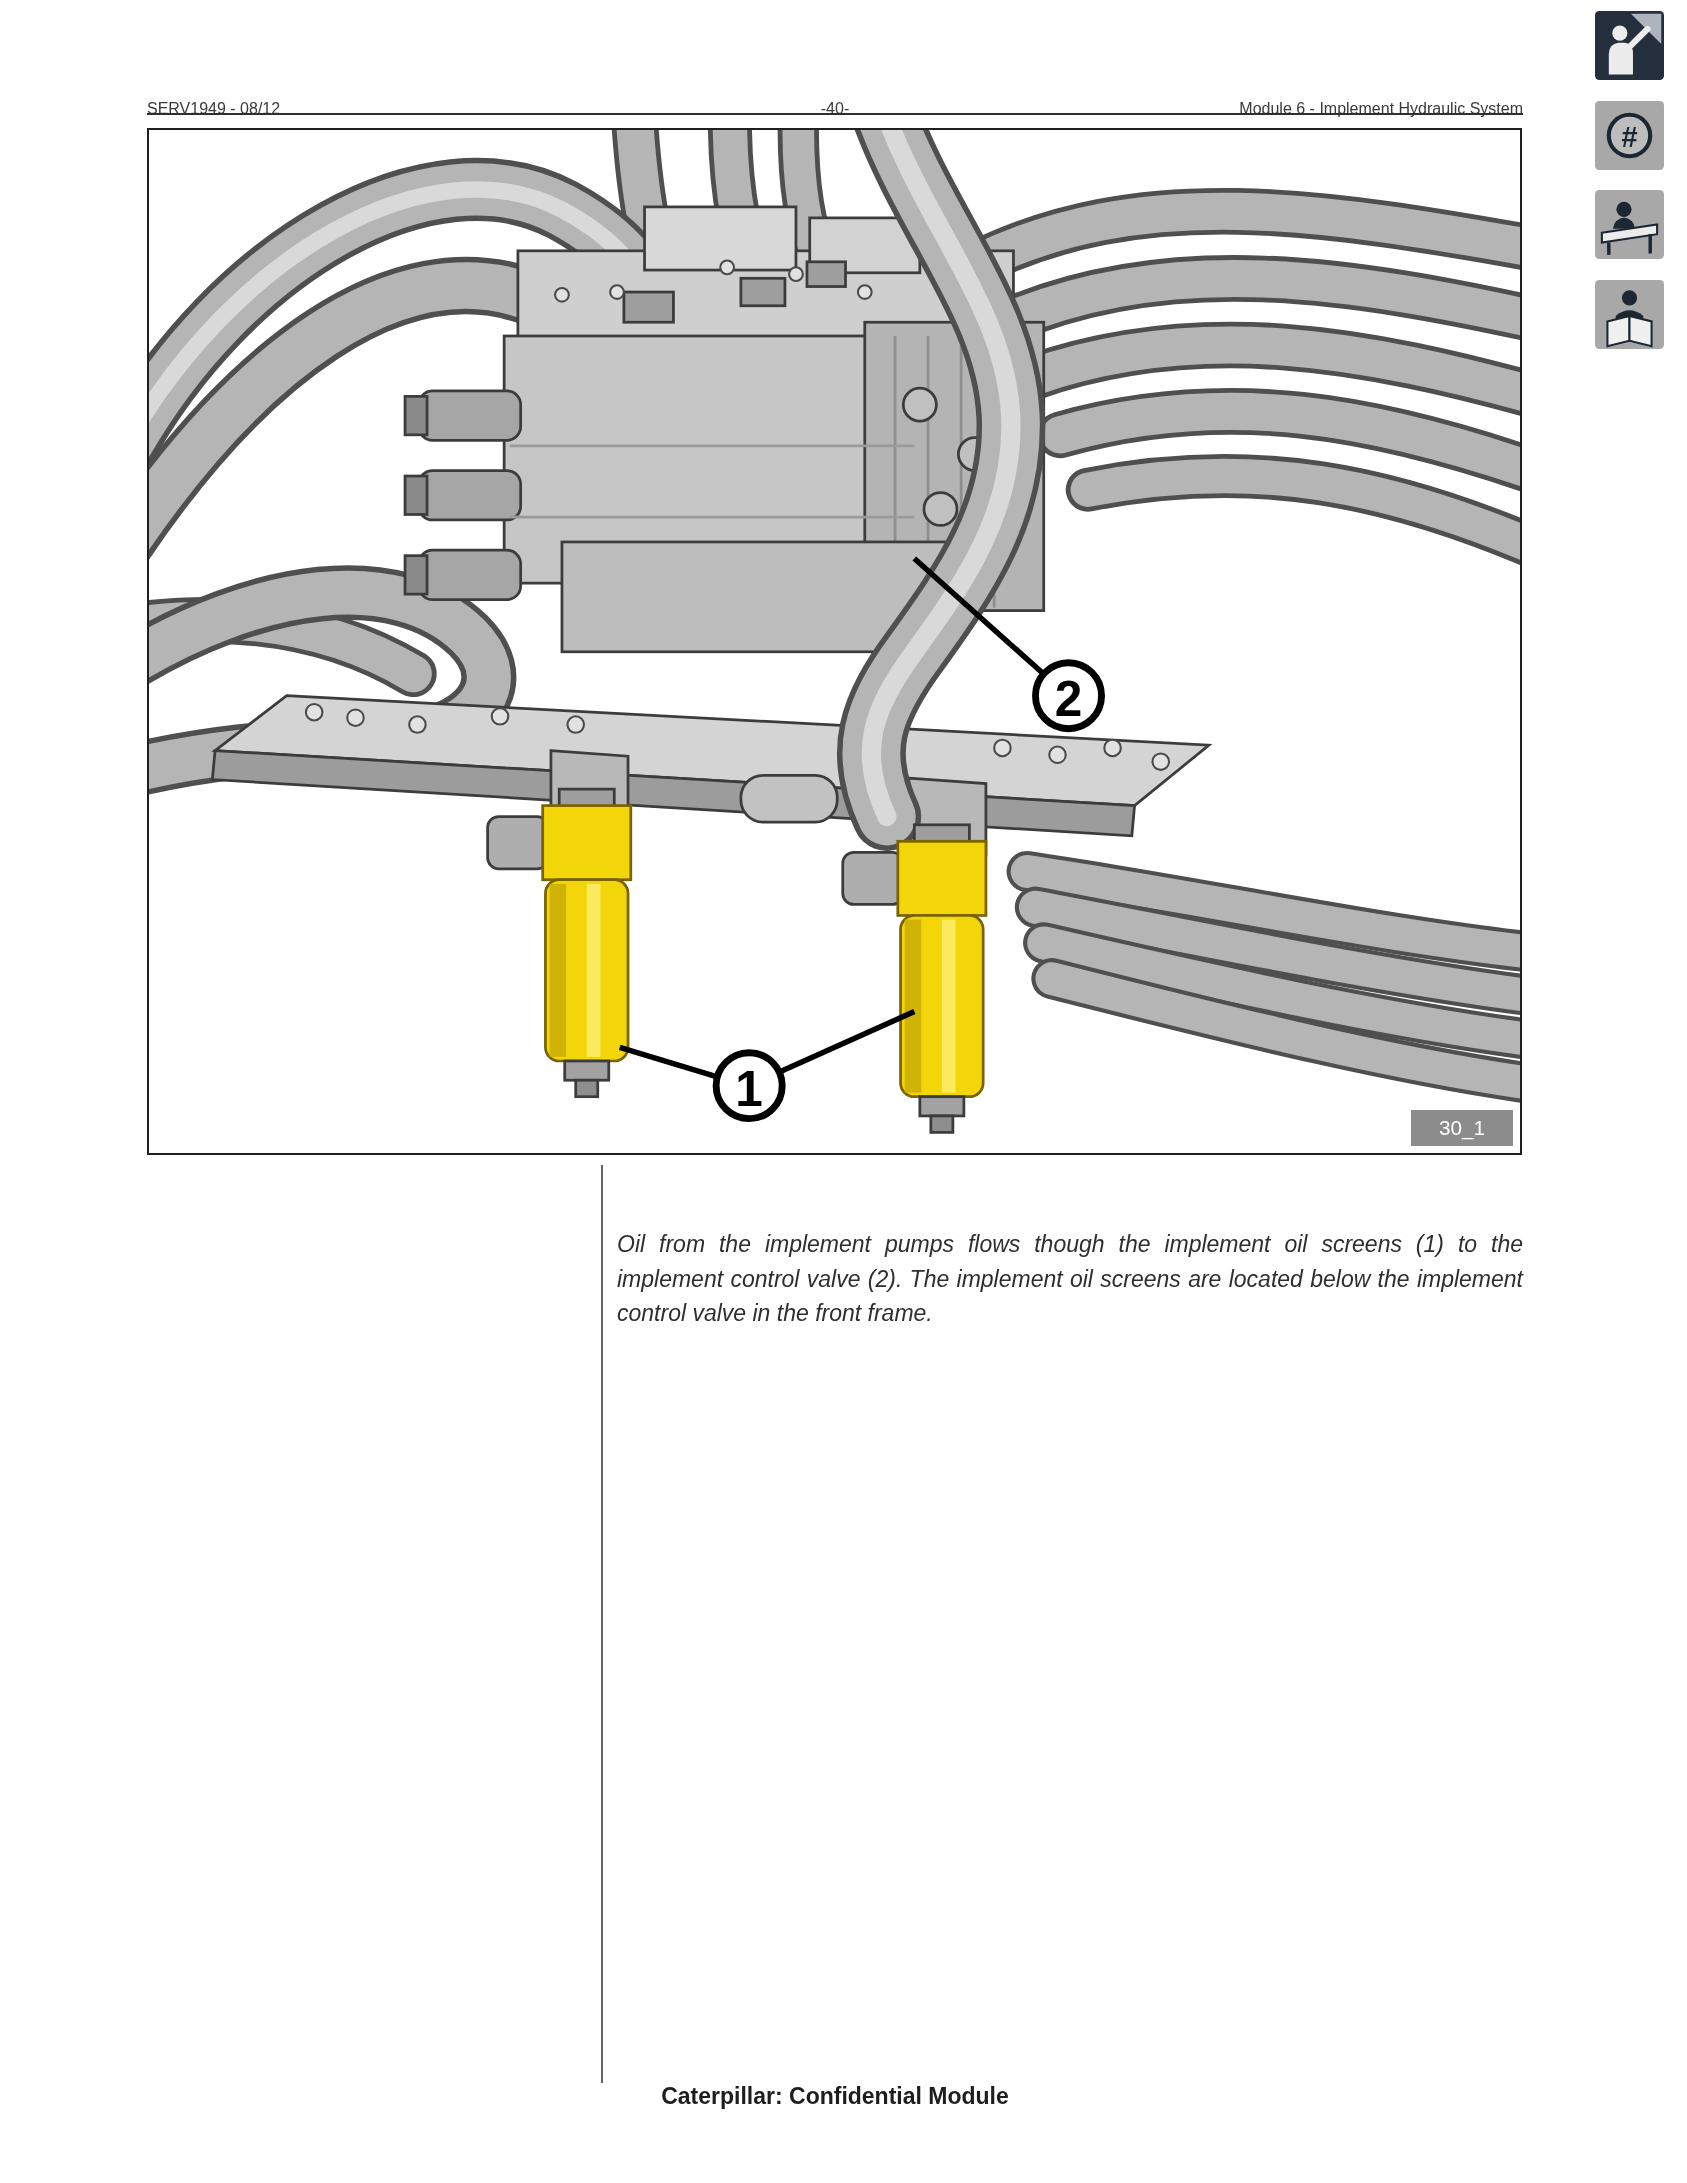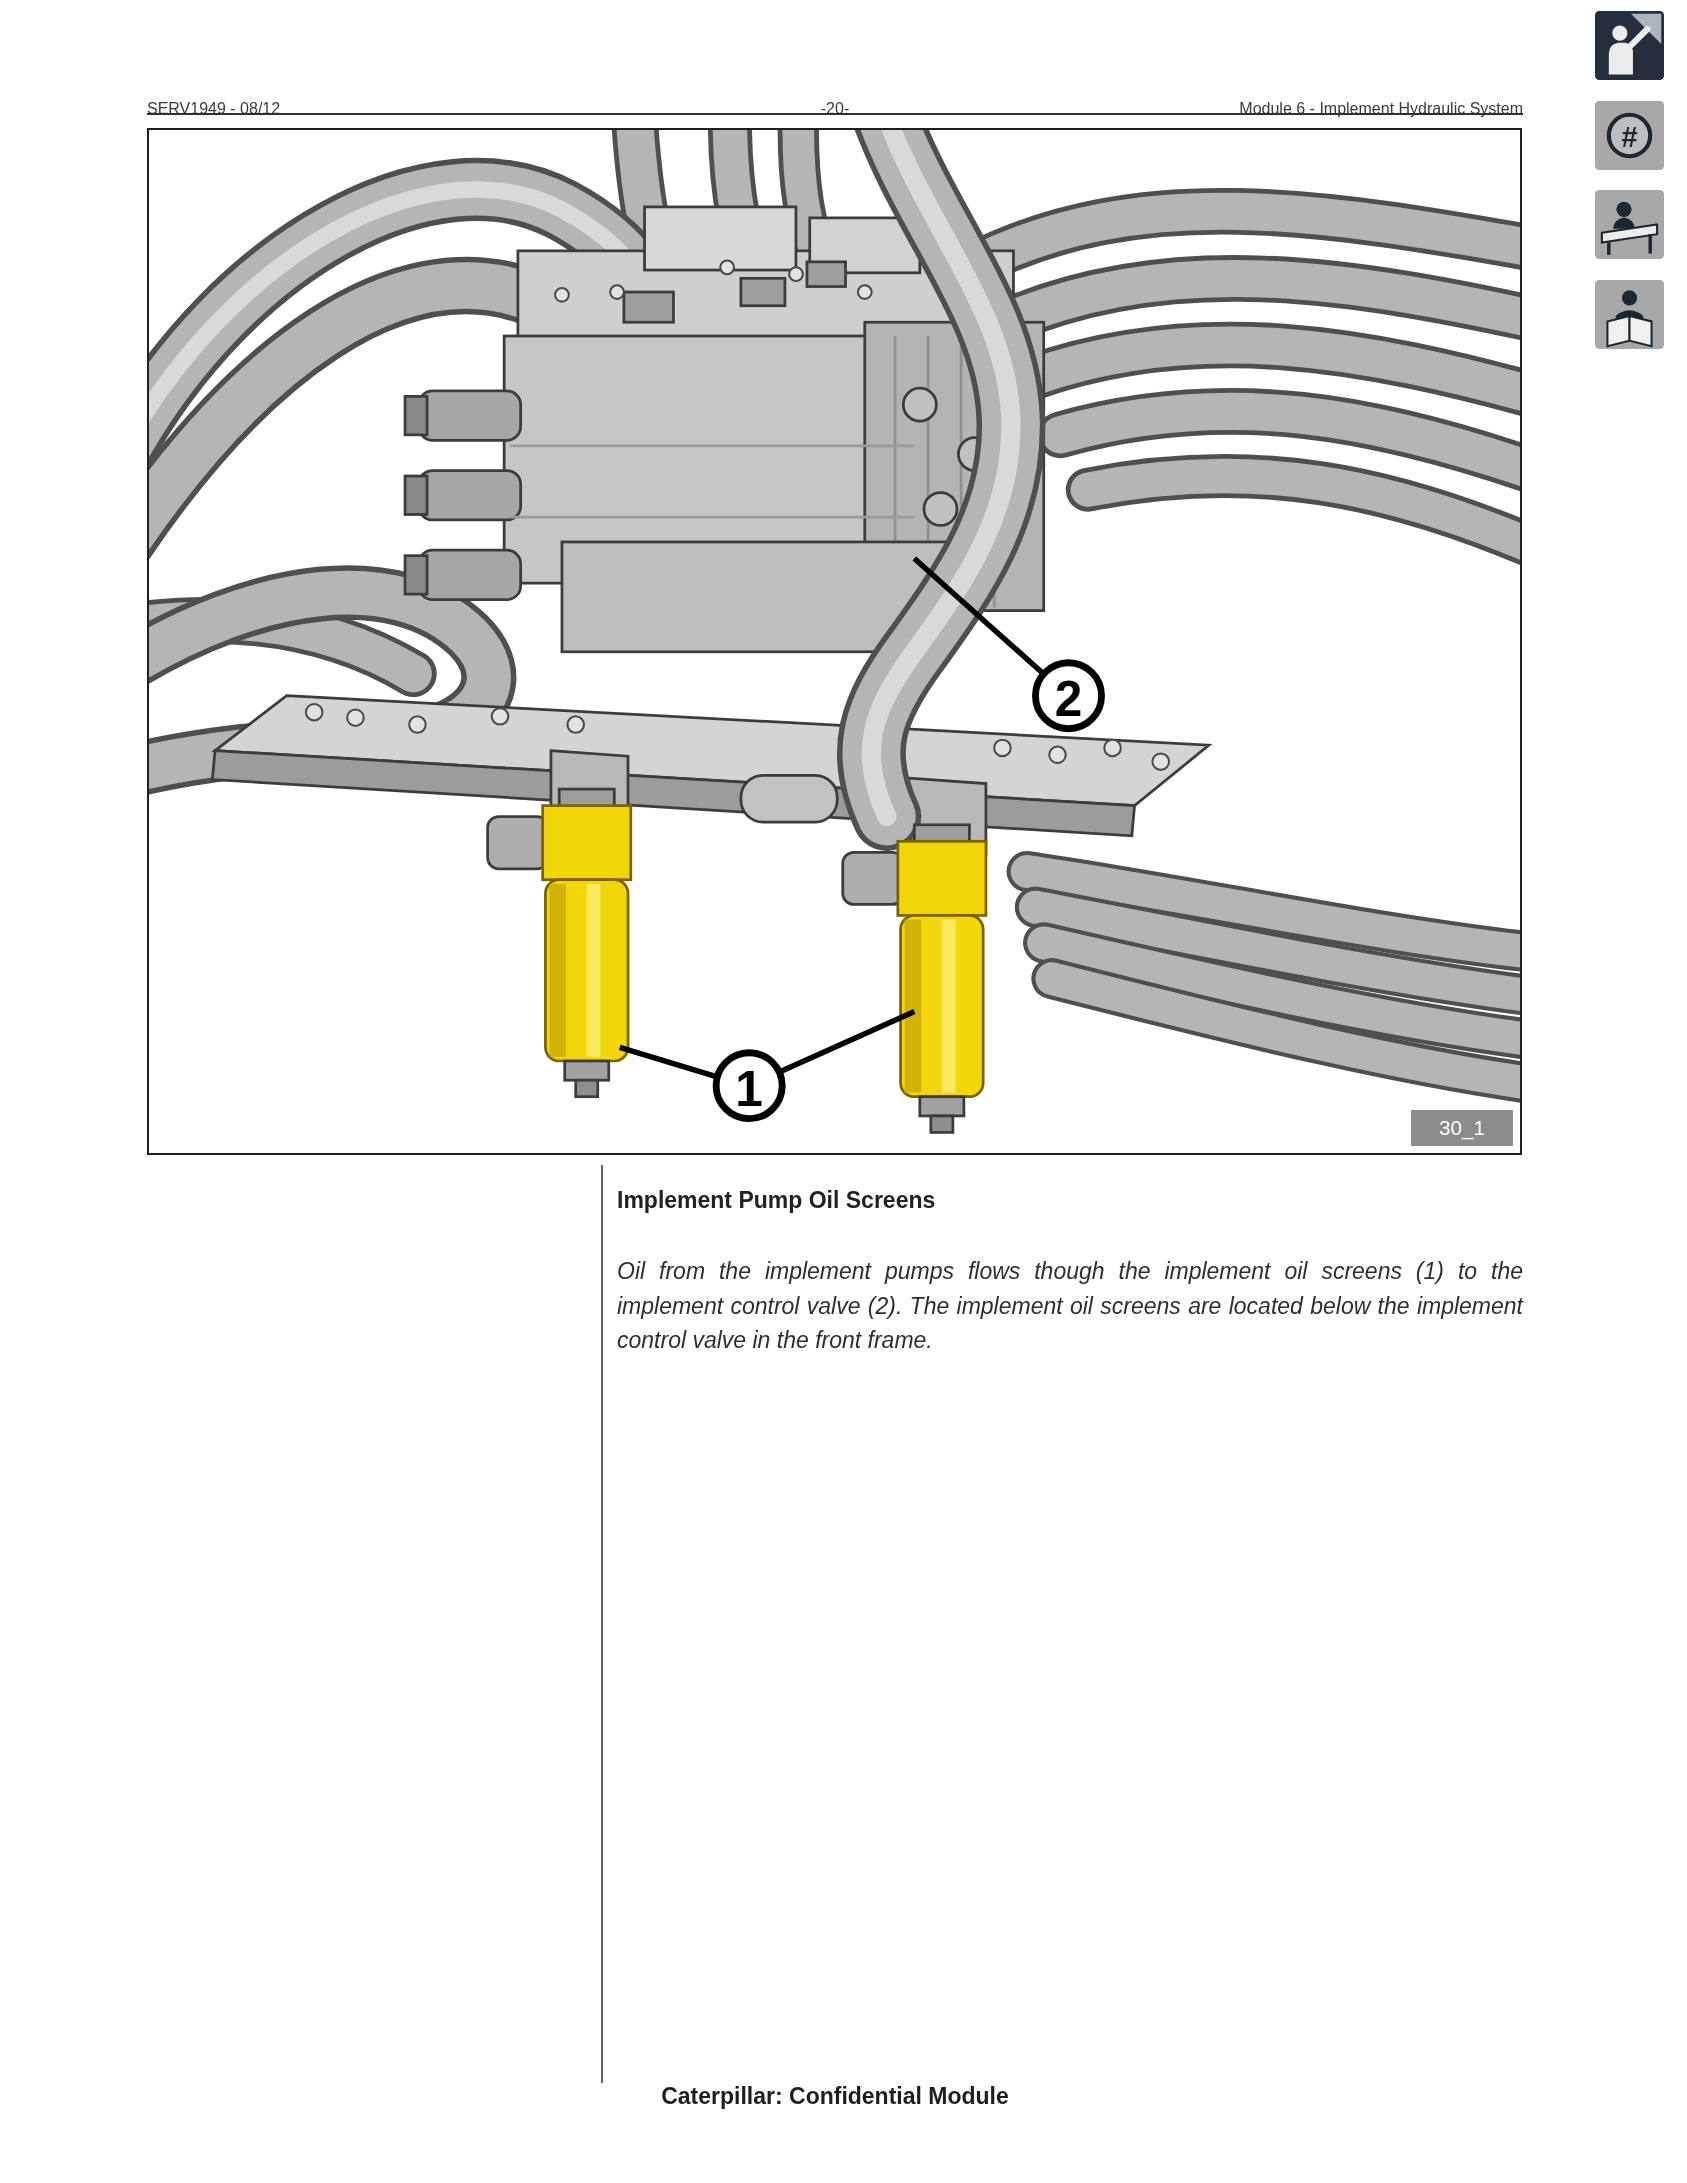--- a/index.html
+++ b/index.html
@@ -61,21 +61,21 @@
   .callout-circle{fill:#fff;stroke:#000;stroke-width:5;}
   .callout-num{font-family:"Liberation Sans",sans-serif;font-size:36px;font-weight:700;fill:#000;}
 </style>
 </head>
 <body>
 
 <div class="page">
 
   <div class="header">
     <span class="hl">SERV1949 - 08/12</span>
-    <span class="hc">-20-</span>
+    <span class="hc">-40-</span>
     <span class="hr">Module 6 - Implement Hydraulic System</span>
   </div>
   <div class="header-rule"></div>
 
   <div class="sidebar-icons">
     <svg class="icon-tile" viewBox="0 0 100 100">
       <rect x="0" y="0" width="100" height="100" rx="6" fill="#242e3c"></rect>
       <polygon points="52,4 96,4 96,48" fill="#aeb4bb"></polygon>
       <circle cx="36" cy="32" r="11" fill="#ececec"></circle>
       <path d="M20,92 L20,62 Q20,48 34,46 L44,46 Q53,48 55,58 L55,92 Z" fill="#ececec"></path>
@@ -262,21 +262,20 @@
         <circle class="callout-circle" cx="436" cy="696" r="24"></circle>
         <text class="callout-num" x="436" y="698" text-anchor="middle" dominant-baseline="central">1</text>
       </g>
     </svg>
     <div class="fig-label">30_1</div>
   </div>
 
   <div class="v-divider"></div>
 
   <div class="content-col">
-    <h3>Implement Pump Oil Screens</h3>
     <p>Oil from the implement pumps flows though the implement oil screens (1) to the implement control valve (2). The implement oil screens are located below the implement control valve in the front frame.</p>
   </div>
 
   <div class="footer">
     <span>Caterpillar: Confidential Module</span>
   </div>
 
 </div>
 
 

